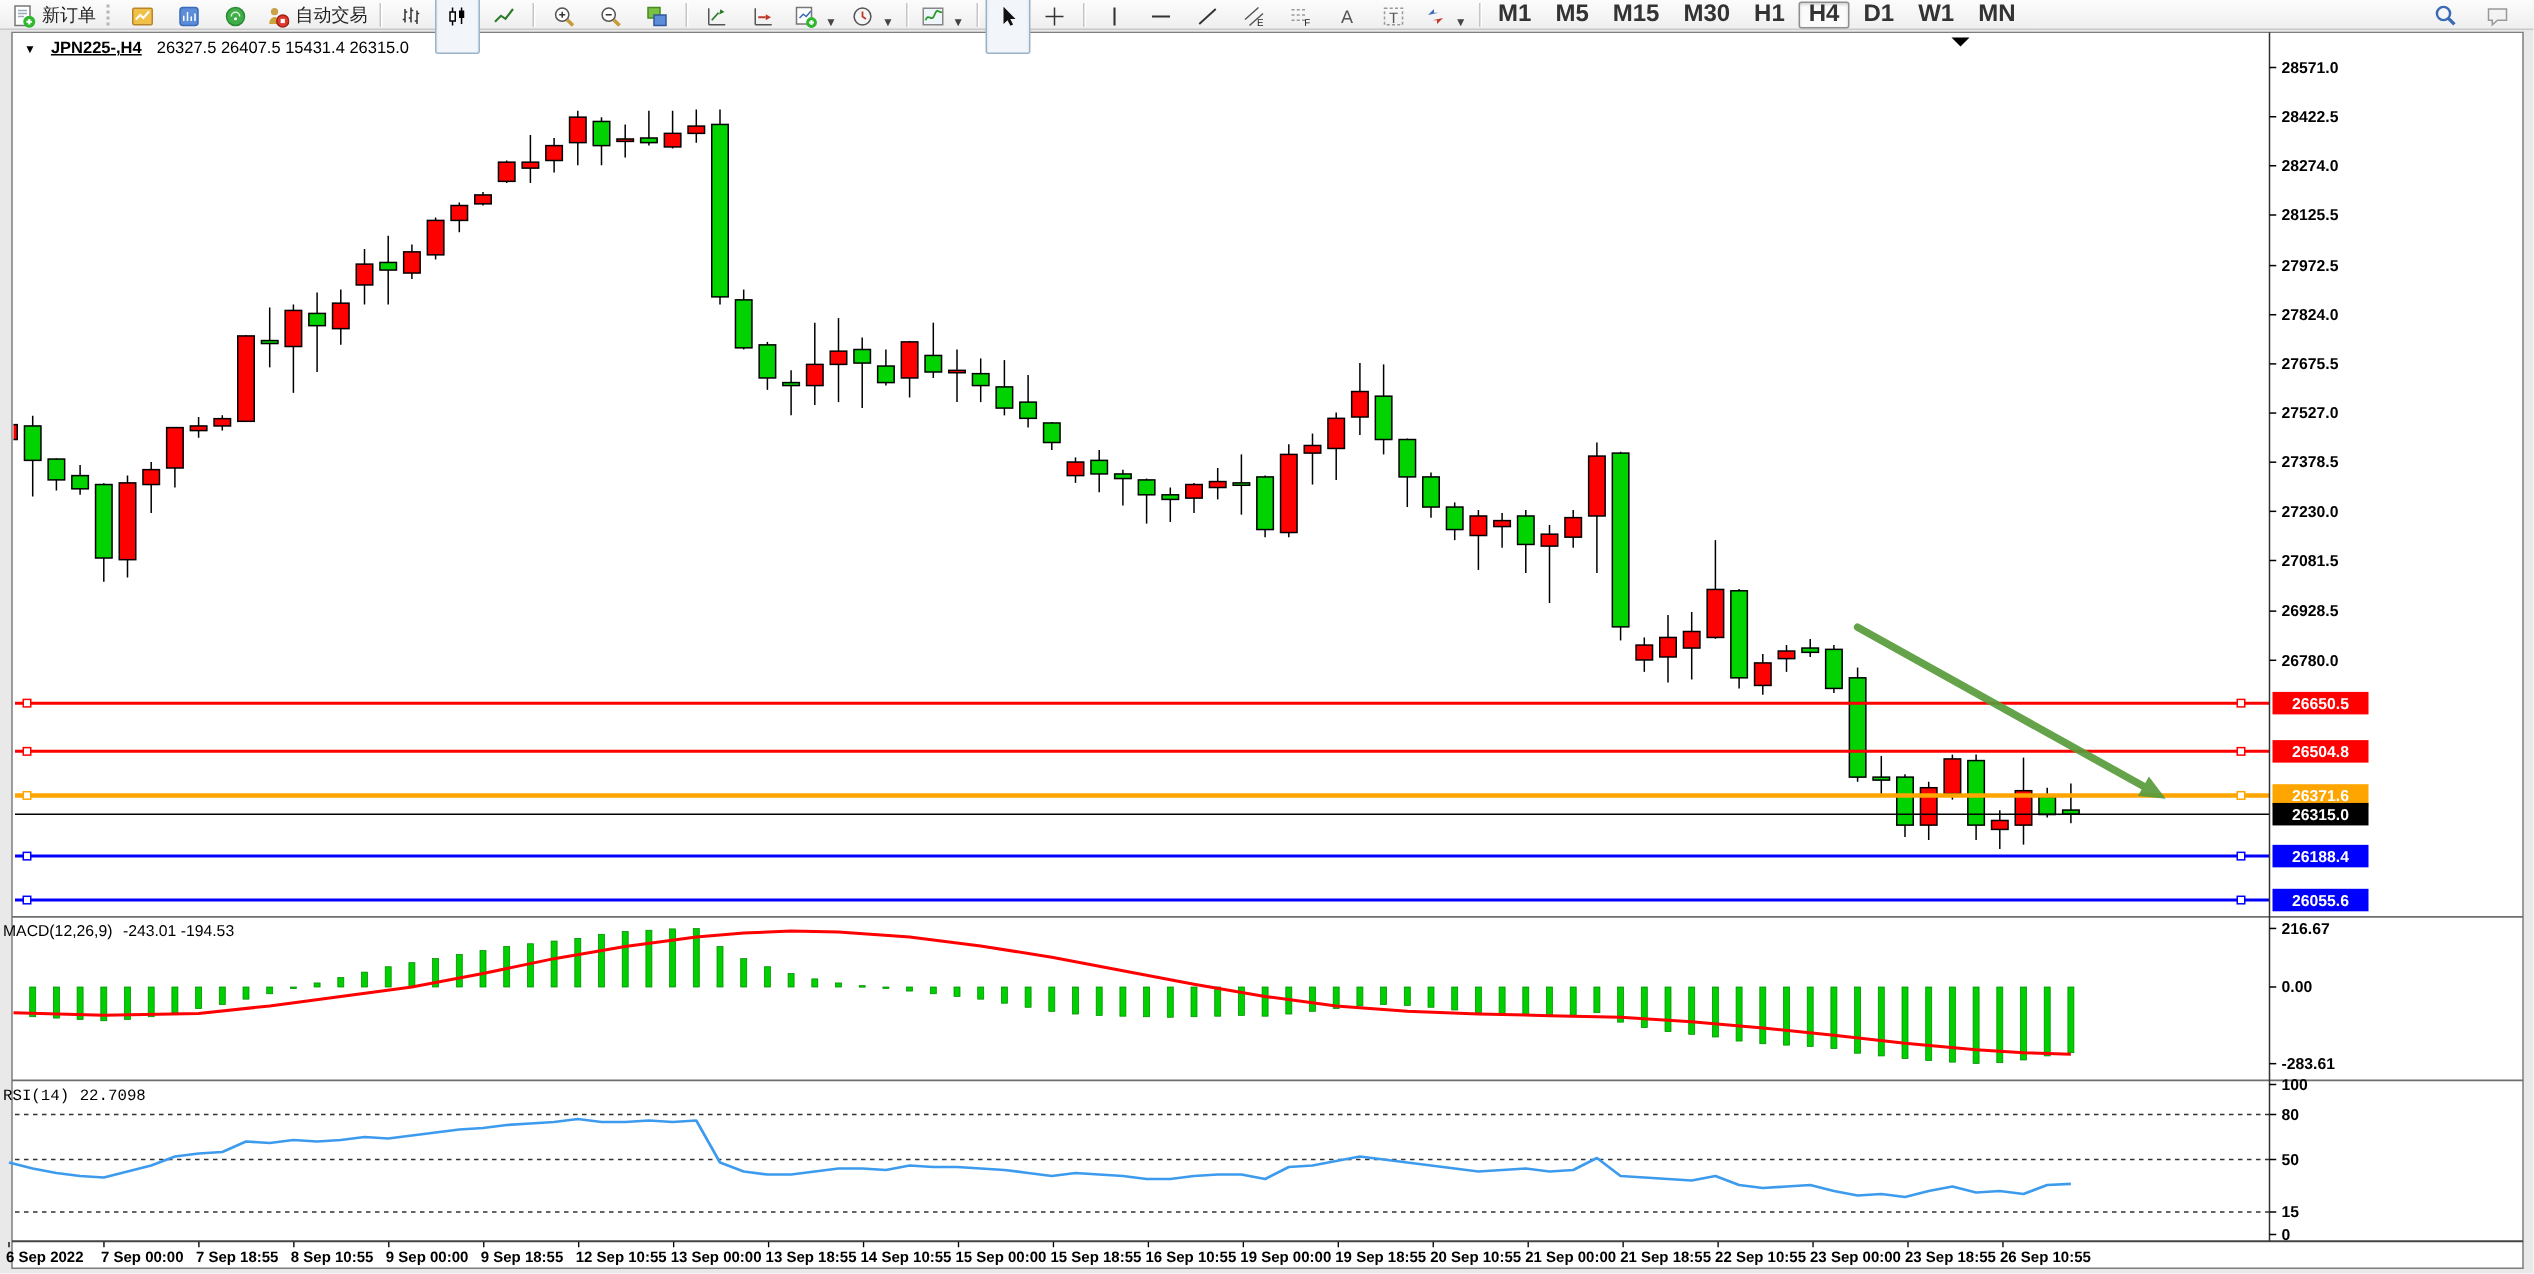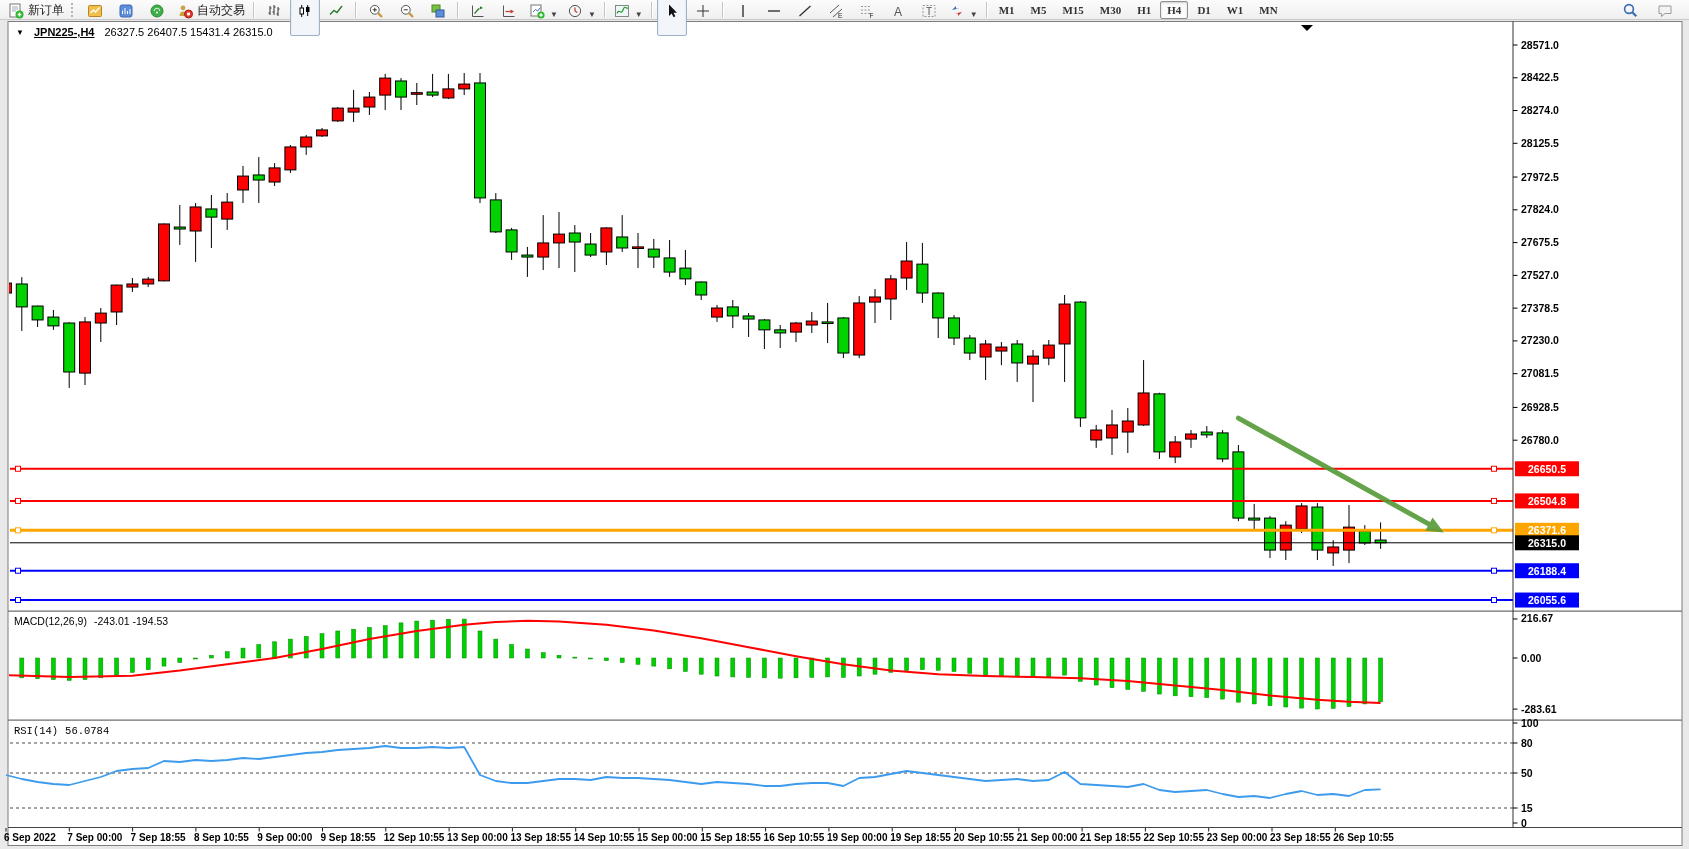--- a/index.html
+++ b/index.html
@@ -4,30 +4,30 @@
 <style>
   html,body{margin:0;padding:0;}
   body{width:1689px;height:849px;background:#e9e9e9;font-family:"Liberation Sans",sans-serif;overflow:hidden;position:relative;}
   
   .toolbar{position:absolute;left:0;top:0;width:1689px;height:20px;background:linear-gradient(#fcfcfc,#efefef);border-bottom:1px solid #c9c9c9;display:flex;align-items:center;padding:0 4px;box-sizing:border-box;gap:1px;z-index:10;}
   .tbtn{height:18px;min-width:22px;display:inline-flex;align-items:flex-end;justify-content:center;gap:4px;padding:16px 3px;border:1px solid transparent;border-radius:2px;font-size:12px;color:#222;white-space:nowrap;}
   .tbtn.pressed{background:#f2f6fa;border:1px solid #9bb3c9;box-shadow:inset 0 1px 2px rgba(0,0,0,.12);}
   .caret{font-size:8px;color:#444;margin-left:1px;}
   .sep{width:0;height:16px;border-left:1px solid #c6c6c6;border-right:1px solid #fff;margin:0 3px;}
   .grip{width:4px;height:14px;margin:0 2px;border-left:2px dotted #b5b5b5;}
-  .tf{font-size:11px;color:#333;padding:0 6px;height:16px;display:inline-flex;align-items:center;border:1px solid transparent;border-radius:2px;font-weight:600;font-family:Liberation Serif, serif;}
+  .tf{font-size:16px;color:#333;padding:0 6px;height:16px;display:inline-flex;align-items:center;border:1px solid transparent;border-radius:2px;font-weight:600;}
   .tf.active{background:#fbfbfb;border:1px solid #8f8f8f;box-shadow:inset 0 1px 2px rgba(0,0,0,.18);}
   .toolbar .right{margin-left:auto;display:inline-flex;align-items:center;gap:6px;padding-right:4px;}
   .badge-wrap{position:relative;display:inline-flex;}
   .badge{position:absolute;top:-4px;right:-7px;min-width:13px;height:13px;border-radius:8px;background:#e03a2f;color:#fff;font-size:9px;font-weight:700;display:flex;align-items:center;justify-content:center;border:1px solid #b02015;}
   
   #chart{position:absolute;left:0;top:21px;}
   .chart-title{position:absolute;left:16px;top:26px;font-size:11px;color:#000;z-index:5;display:flex;gap:10px;align-items:center;}
   .chart-title .tri{font-size:8px;color:#000;}
-  .panel-label{position:absolute;left:14px;font-size:10.5px;color:#000;z-index:5;display:flex;gap:7px;}
+  .panel-label{position:absolute;left:2px;font-size:10.5px;color:#000;z-index:5;display:flex;gap:7px;}
   .macd-label{top:615px;}
   .rsi-label{top:725px;font-family:Liberation Mono, monospace;}
   svg text{font-family:"Liberation Sans",sans-serif;}
 </style>
 </head>
 <body>
 
 <div class="toolbar">
   <span class="tbtn">
     <svg width="16" height="16">
@@ -662,14 +662,14 @@
   <span style="font-weight:600;text-decoration:underline;">JPN225-,H4</span>
   <span>26327.5 26407.5 15431.4 26315.0</span>
 </div>
 
 <div class="panel-label macd-label">
   <span>MACD(12,26,9)</span>
   <span>-243.01 -194.53</span>
 </div>
 <div class="panel-label rsi-label">
   <span>RSI(14)</span>
-  <span>56.0784</span>
+  <span>22.7098</span>
 </div>
 
 </body></html>

